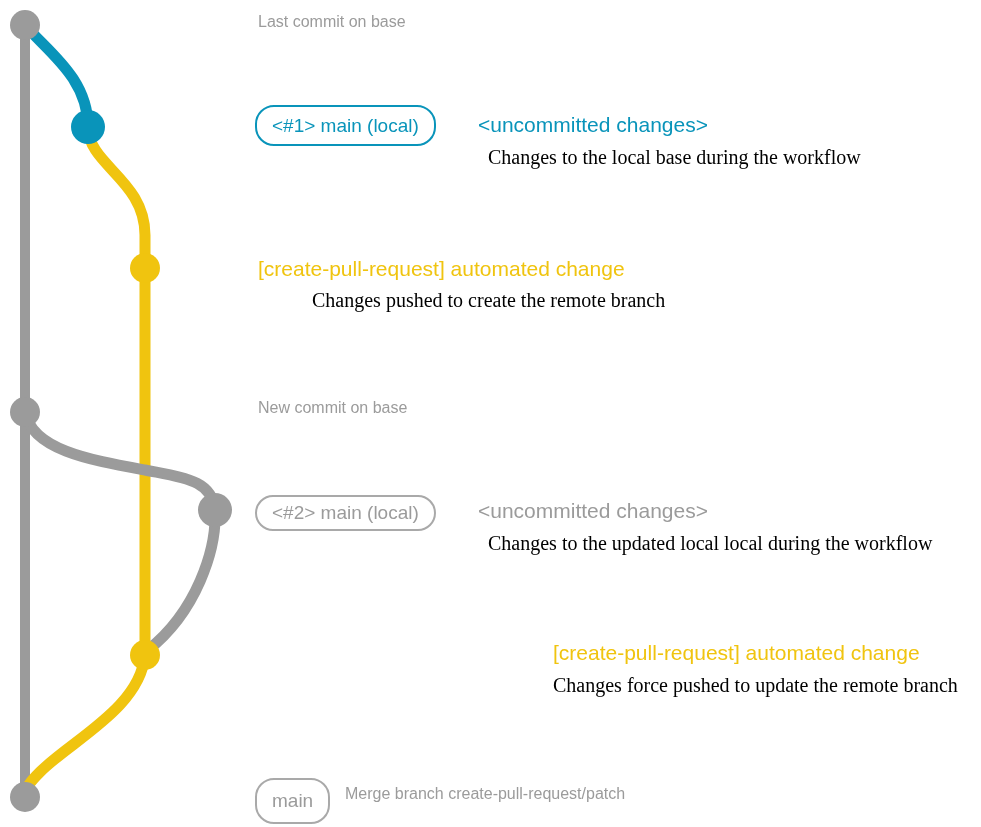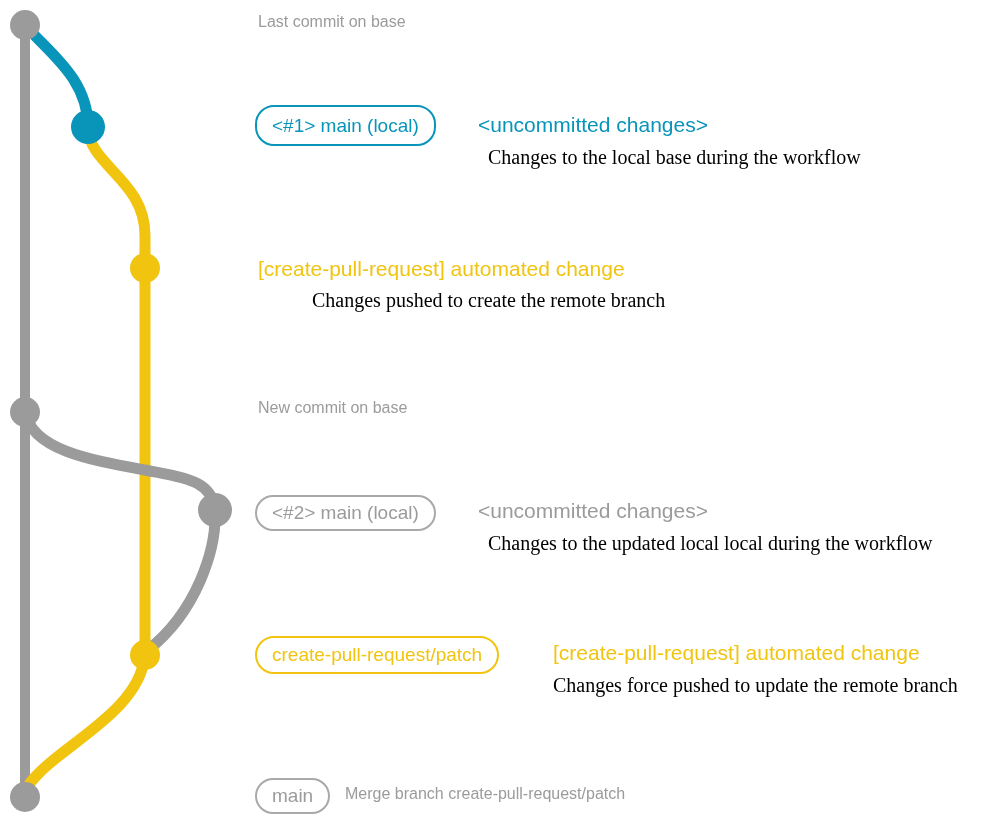--- a/index.html
+++ b/index.html
@@ -102,20 +102,19 @@
 
   <div class="commit-msg yellow" style="left:258px; top:257px;">[create-pull-request] automated change</div>
   <div class="desc" style="left:272px; top:289px;margin-left:40px;">Changes pushed to create the remote branch</div>
 
   <div class="heading" style="left:258px; top:399px;">New commit on base</div>
 
   <div class="pill grayb" style="left:255px; top:495px; height:36px;">&lt;#2&gt; main (local)</div>
   <div class="status gray" style="left:478px; top:499px;">&lt;uncommitted changes&gt;</div>
   <div class="desc" style="left:488px; top:532px;">Changes to the updated local local during the workflow</div>
 
-  <div class="pill yellowb" style="left:255px; top:636px; height:38px;">create-pull-request/patch</div>
   <div class="commit-msg yellow" style="left:553px; top:641px;">[create-pull-request] automated change</div>
   <div class="desc" style="left:553px; top:674px;">Changes force pushed to update the remote branch</div>
 
-  <div class="pill grayb" style="left:255px; top:778px; height:36px;">main</div>
+  <div class="pill grayb" style="left:255px; top:778px; height:46px;">main</div>
   <div class="commit-msg gray" style="left:345px; top:785px;">Merge branch create-pull-request/patch</div>
 
 </div>
 
 </body></html>

